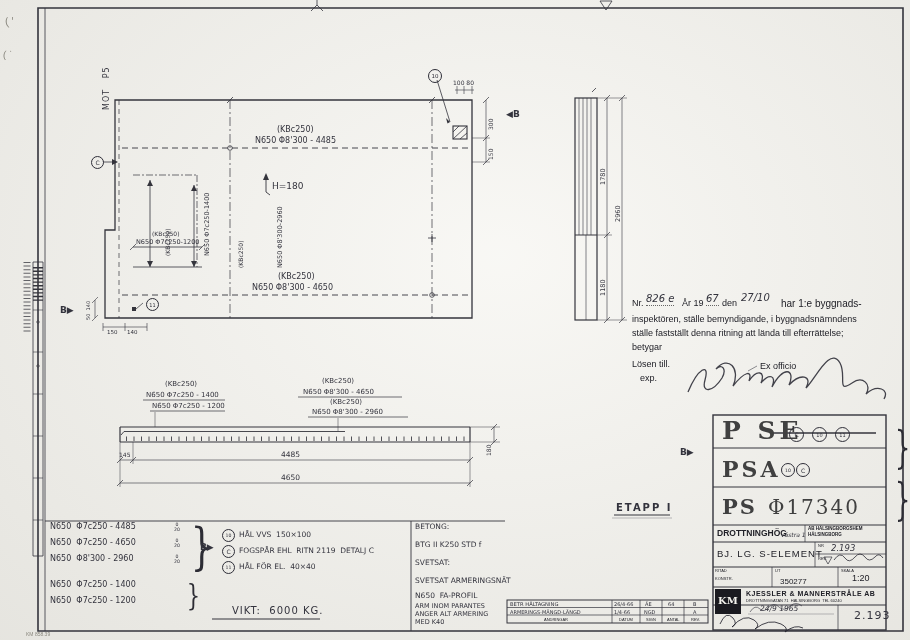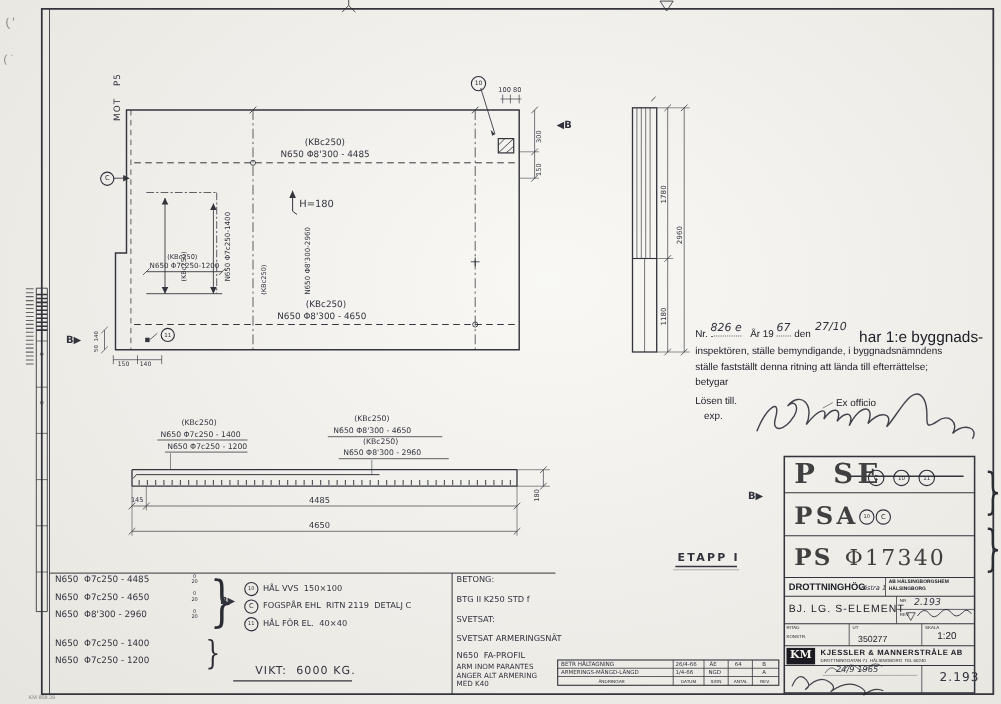--- a/index.html
+++ b/index.html
@@ -218,21 +218,21 @@
   <span class="t hand rot" style="left:486px;top:456px;font-size:6px">180</span>
 
   <span class="t hand" style="left:616px;top:503px;font-size:10px;font-weight:bold;letter-spacing:2px">ETAPP I</span>
 
   <span class="t print" style="left:632px;top:299px;font-size:9px">Nr.</span>
   <span class="t hand ital dotted" style="left:646px;top:294px;font-size:10px">826 e</span>
   <span class="t print" style="left:682px;top:299px;font-size:9px">År 19</span>
   <span class="t hand ital dotted" style="left:706px;top:294px;font-size:10px">67</span>
   <span class="t print" style="left:722px;top:299px;font-size:9px">den</span>
   <span class="t hand ital" style="left:741px;top:293px;font-size:10px">27/10</span>
-  <span class="t print" style="left:781px;top:299px;font-size:14px">har 1:e byggnads-</span>
+  <span class="t print" style="left:781px;top:299px;font-size:10px">har 1:e byggnads-</span>
   <span class="t print" style="left:632px;top:315px;font-size:9px">inspektören, ställe bemyndigande, i byggnadsnämndens</span>
   <span class="t print" style="left:632px;top:329px;font-size:9px">ställe fastställt denna ritning att lända till efterrättelse;</span>
   <span class="t print" style="left:632px;top:343px;font-size:9px">betygar</span>
   <span class="t print" style="left:632px;top:360px;font-size:9px">Lösen till.</span>
   <span class="t print" style="left:640px;top:374px;font-size:9px">exp.</span>
   <span class="t print" style="left:760px;top:362px;font-size:9px">Ex officio</span>
 
   <span class="t hand" style="left:50px;top:523px;font-size:8px">N650  Φ7c250 - 4485</span>
   <span class="t tolwrap" style="left:174px;top:522px">
     <span>0</span>
@@ -319,21 +319,21 @@
   <span class="t print" style="left:717px;top:549px;font-size:9.5px;letter-spacing:1px">BJ. LG. S-ELEMENT</span>
   <span class="t print" style="left:818px;top:544px;font-size:4px">NR</span>
   <span class="t hand ital" style="left:831px;top:544px;font-size:8.5px">2.193</span>
   <span class="t print" style="left:818px;top:557px;font-size:4px">REV.</span>
   <span class="t print" style="left:715px;top:569px;font-size:4px">RITAD</span>
   <span class="t print" style="left:715px;top:577px;font-size:4px">KONSTR.</span>
   <span class="t print" style="left:775px;top:569px;font-size:4px">UT</span>
   <span class="t print" style="left:780px;top:578px;font-size:8px">350277</span>
   <span class="t print" style="left:841px;top:569px;font-size:4px">SKALA</span>
   <span class="t print" style="left:852px;top:574px;font-size:9px">1:20</span>
-  <div class="t" style="left:715px;top:589px;width:26px;height:15px;background:#1a1a20;display:flex;align-items:center;justify-content:center;z-index:3">
+  <div class="t" style="left:715px;top:589px;width:26px;height:25px;background:#1a1a20;display:flex;align-items:center;justify-content:center;z-index:3">
     <span class="serifb" style="color:#f4f3ee;font-size:10px">KM</span>
   </div>
   <span class="t print" style="left:746px;top:590px;font-size:7px;font-weight:bold;letter-spacing:.5px">KJESSLER &amp; MANNERSTRÅLE AB</span>
   <span class="t print" style="left:746px;top:599px;font-size:4px">DROTTNINGGATAN 71  HÄLSINGBORG  TEL 60240</span>
   <span class="t hand ital" style="left:760px;top:605px;font-size:7.5px">24/9 1965</span>
   <span class="t hand" style="left:854px;top:610px;font-size:11px;letter-spacing:1px">2.193</span>
 
 </div>
 
 </body></html>

